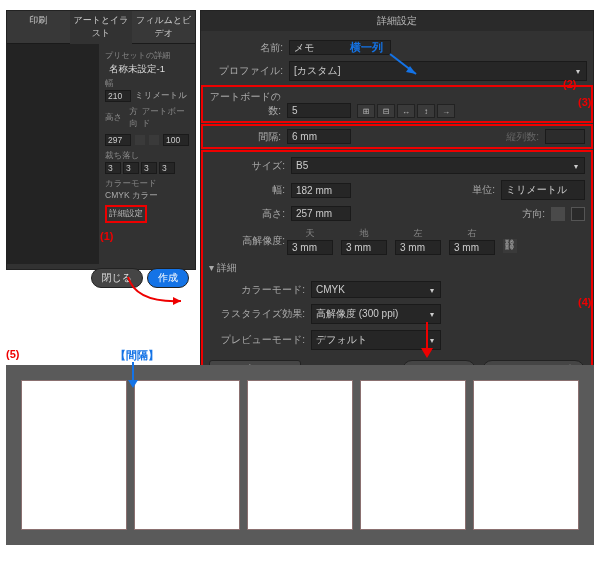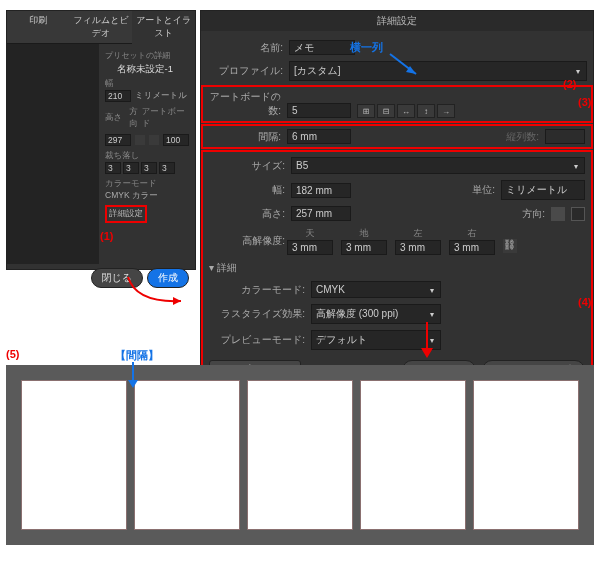--- a/index.html
+++ b/index.html
@@ -2,21 +2,21 @@
 <html><head>
 <meta charset="utf-8">
 <style>
   * { box-sizing: border-box; margin: 0; padding: 0; }
   body { width: 600px; height: 575px; background: #fff; font-family: -apple-system, sans-serif; font-size: 10px; color: #ccc; position: relative; }
   
   .panel-dark { background: #323232; border: 1px solid #222; }
   .panel-row { display: flex; align-items: center; padding: 3px 6px; gap: 6px; }
   .label { color: #aaa; font-size: 10px; text-align: right; }
   .input { background: #262626; border: 1px solid #1a1a1a; color: #ccc; padding: 1px 4px; font-size: 10px; width: 60px; }
-  .input-wide { width: 66px; }
+  .input-wide { width: 102px; }
   .btn { background: #454545; border: 1px solid #222; color: #ddd; padding: 2px 10px; border-radius: 10px; font-size: 10px; cursor: pointer; }
   .btn-primary { background: #1473e6; color: #fff; }
   
   .left-panel { position: absolute; left: 6px; top: 10px; width: 190px; height: 260px; }
   .left-tabs { display: flex; background: #eab308; font-size: 9px; }
   .left-tab { flex: 1; text-align: center; padding: 3px 2px; background: #383838; border-bottom: 1px solid #1a1a1a; }
   .left-tab.active { background: #323232; border-bottom: none; }
   .left-body { display: flex; height: 220px; }
   .left-thumb { width: 100px; background: #232323; }
   .left-form { flex: 1; padding: 6px 6px; font-size: 8.5px; }
@@ -41,28 +41,28 @@
   .artboard { background: #fff; width: 106px; height: 150px; border: 1px solid #8a7070; }
   
   svg.arrow { position: absolute; }
 </style>
 </head>
 <body>
 
 <div class="panel-dark left-panel">
   <div class="left-tabs">
     <div class="left-tab">印刷</div>
+    <div class="left-tab active">アートとイラスト</div>
     <div class="left-tab">フィルムとビデオ</div>
-    <div class="left-tab active">アートとイラスト</div>
   </div>
   <div class="left-body">
     <div class="left-thumb"></div>
     <div class="left-form">
       <div style="color:#888; font-size:8px">プリセットの詳細</div>
-      <div style="color:#ddd; font-size:9.5px; margin:2px 12px">名称未設定-1</div>
+      <div style="color:#ddd; font-size:9.5px; margin:2px 4px">名称未設定-1</div>
       <div style="color:#888">幅</div>
       <div class="left-form-row">
         <input class="left-input" value="210" style="">
         <div style="color:#aaa">ミリメートル</div>
       </div>
       <div class="left-form-row">
         <div style="color:#888;width:22px">高さ</div>
         <div style="color:#888;flex:1">方向</div>
         <div style="color:#888">アートボード</div>
       </div>

